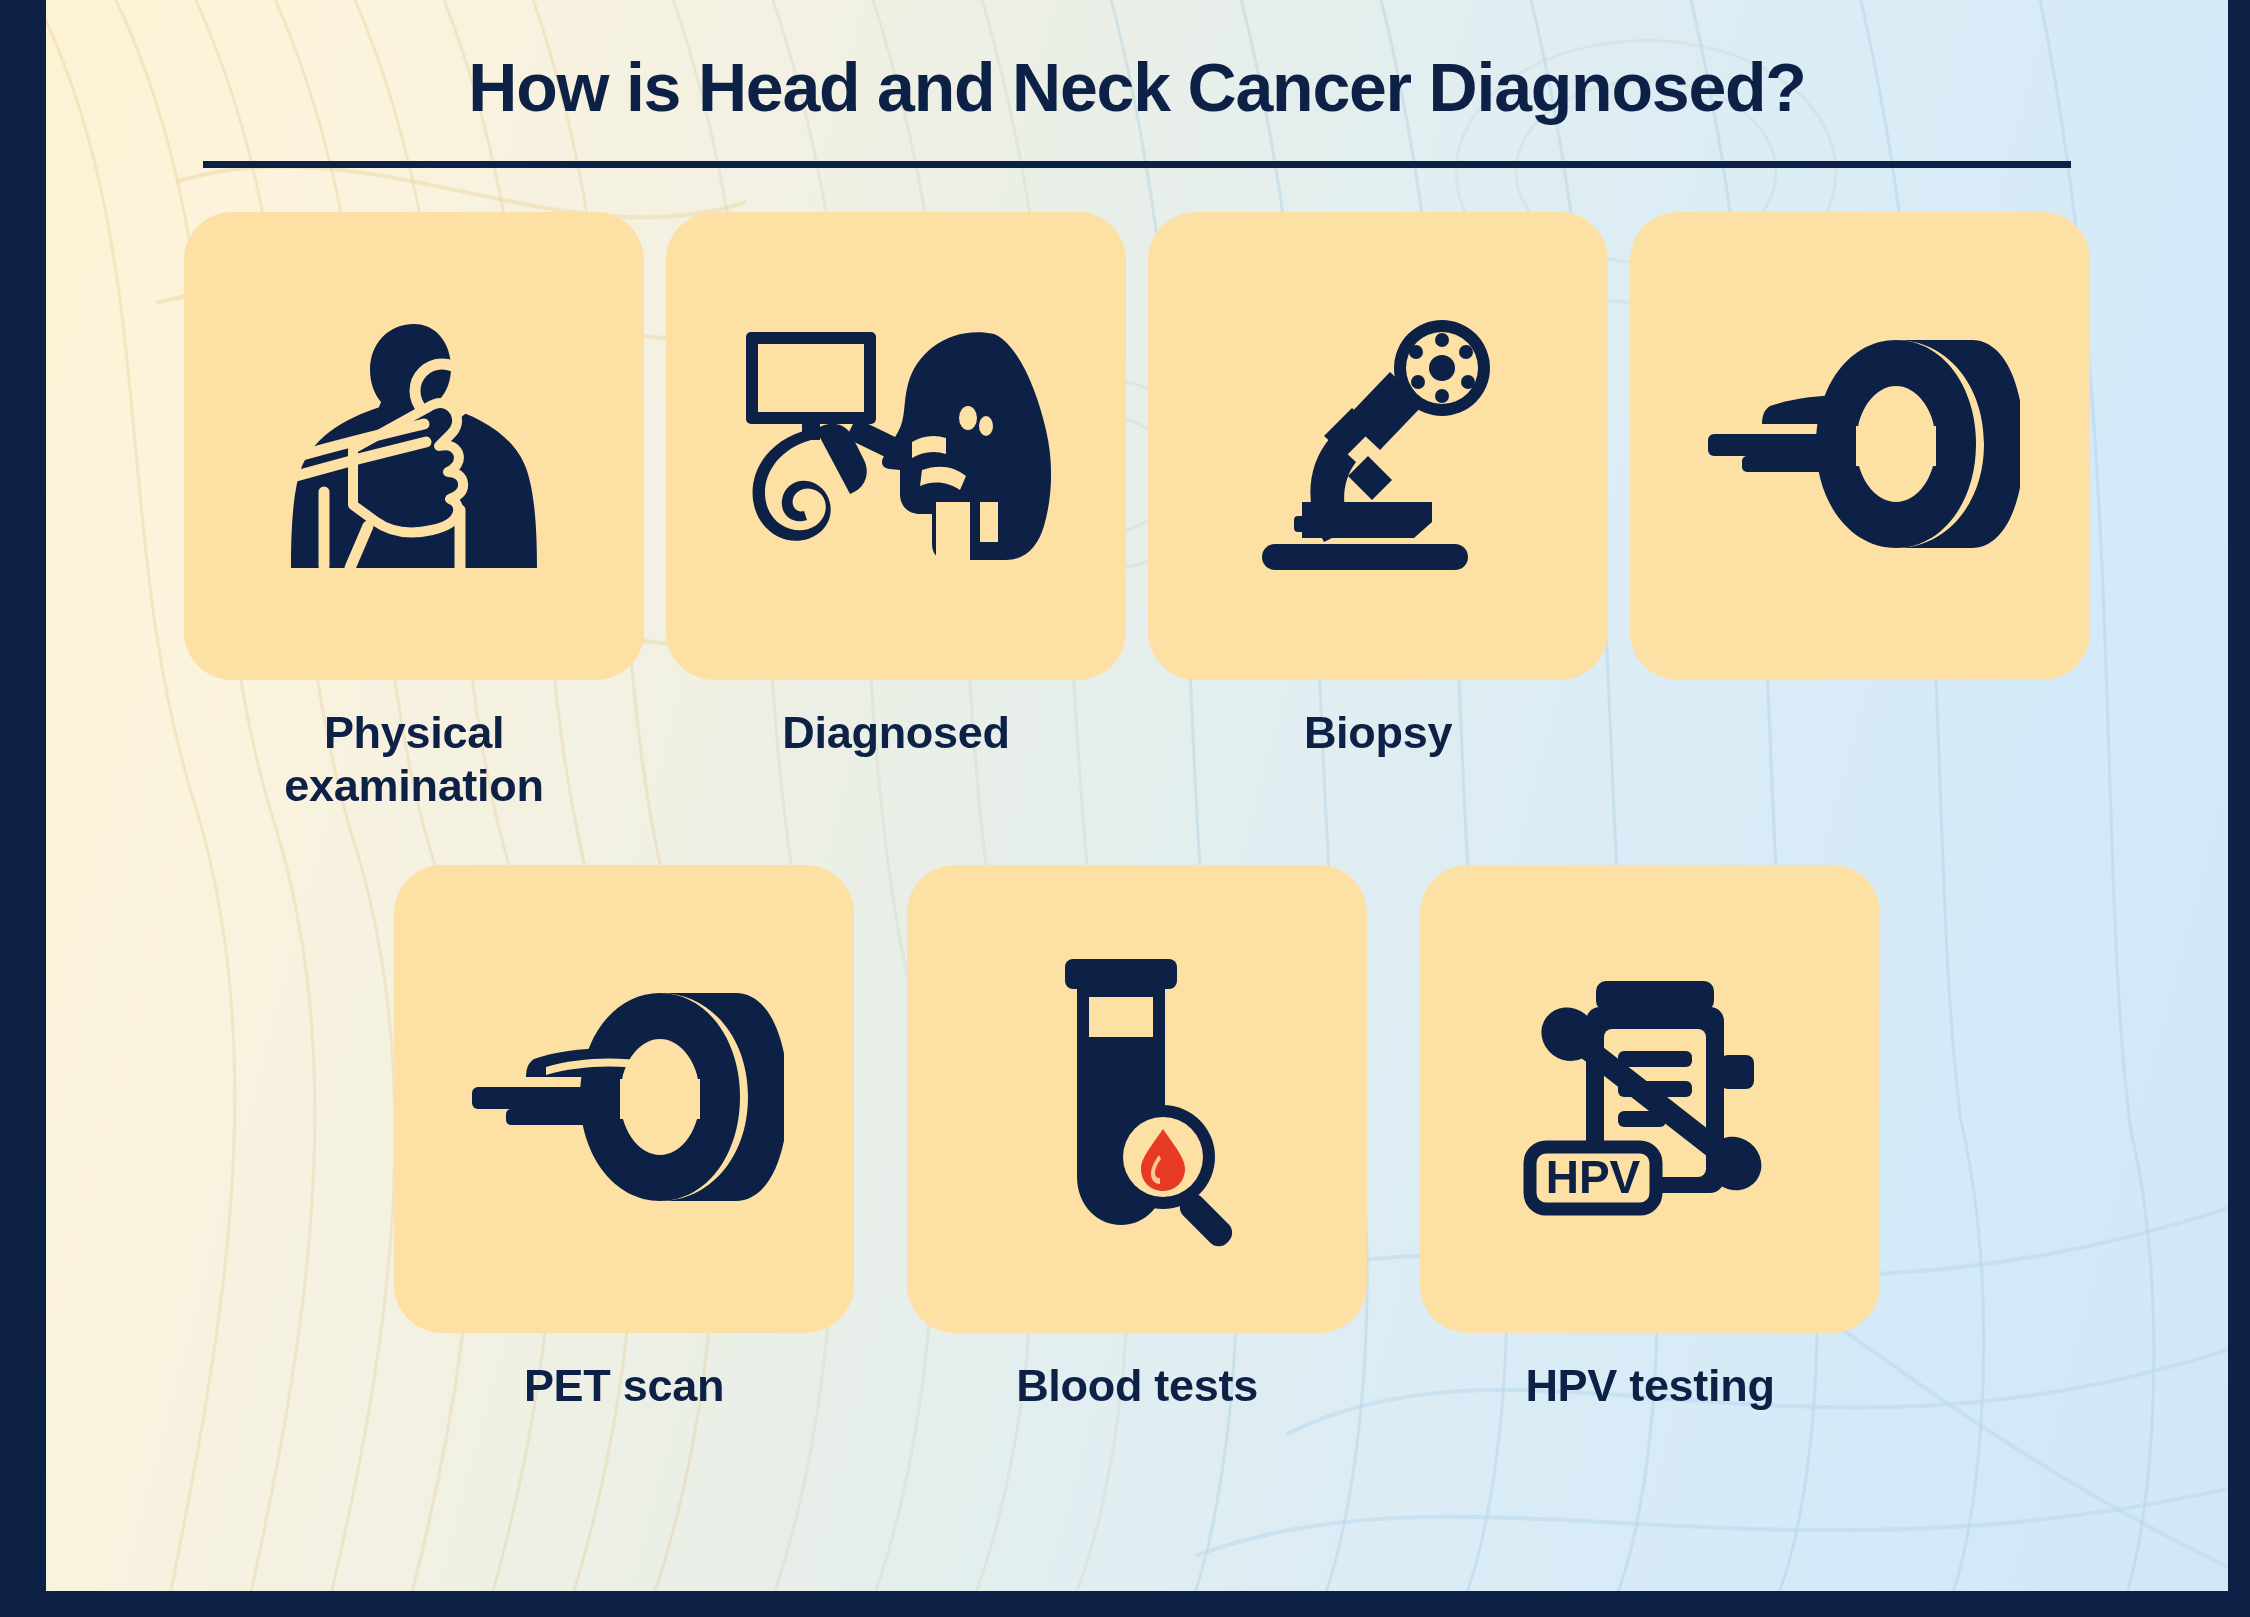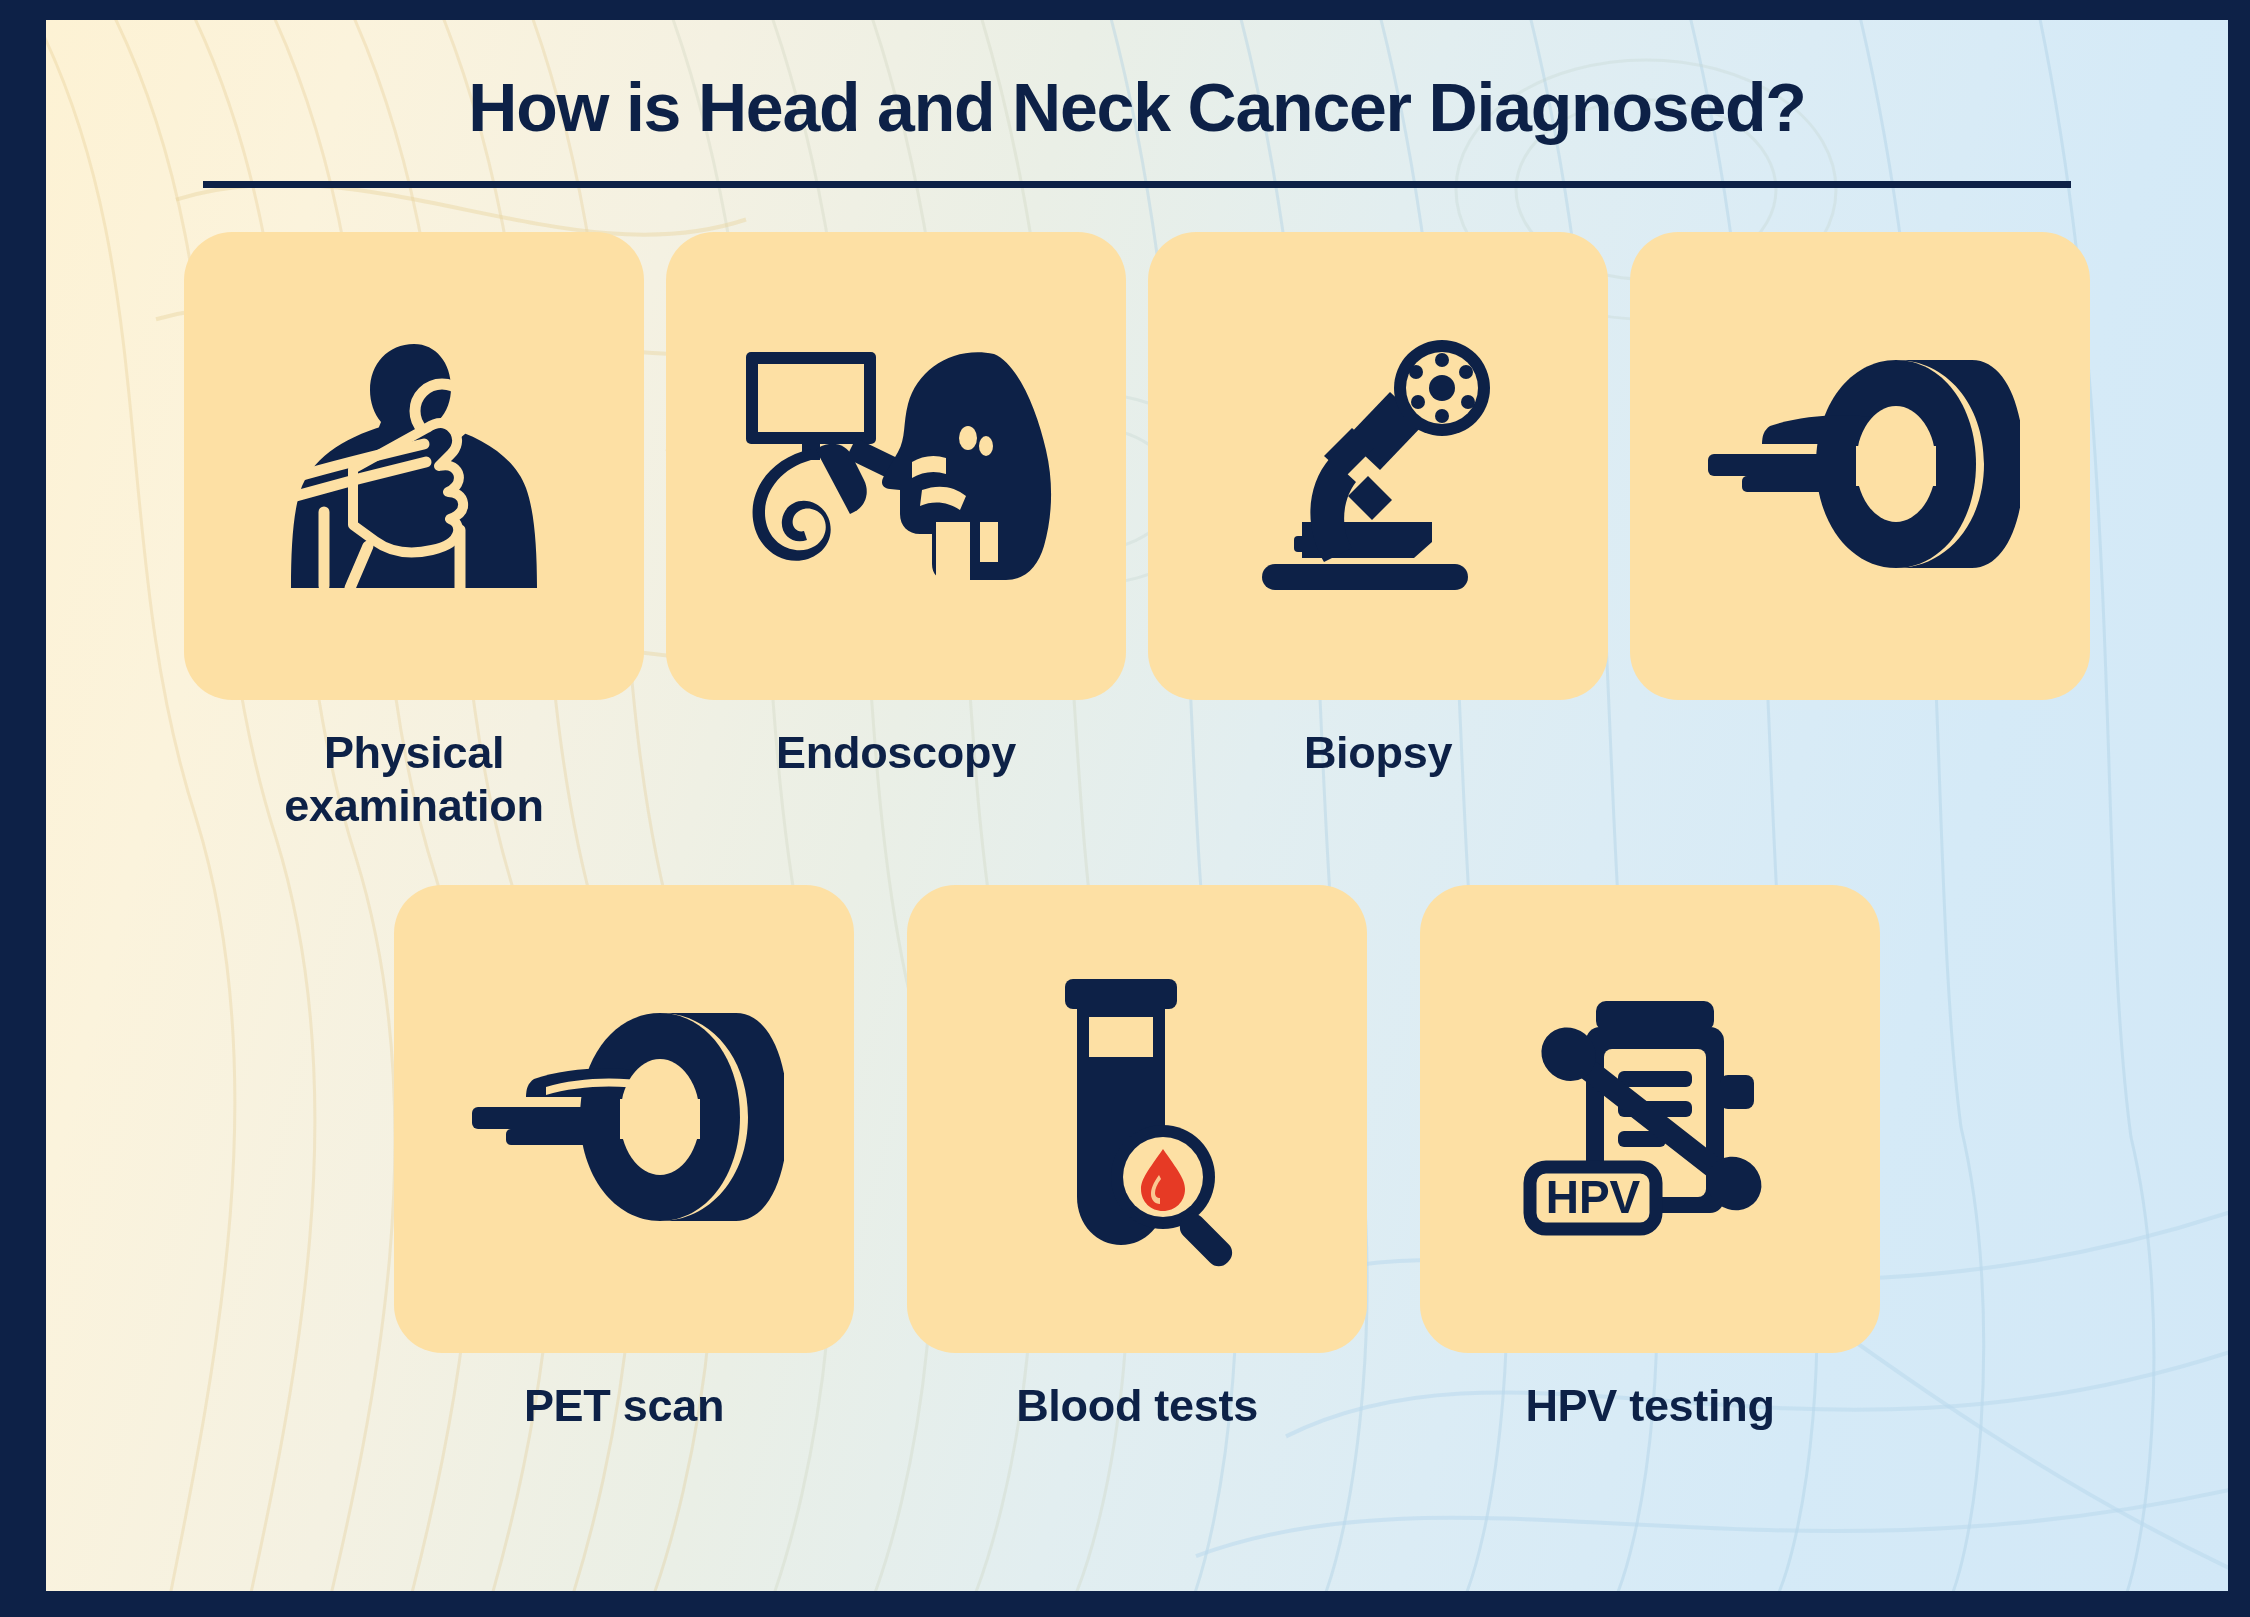--- a/index.html
+++ b/index.html
@@ -10,21 +10,21 @@
     overflow: hidden;
     font-family: "Liberation Sans", sans-serif;
   }
 
   
   #poster {
     position: relative;
     width: 2250px;
     height: 1617px;
     background: #0d2147;
-    padding: 20px 22px 26px 46px;
+    padding: 0 22px 26px 46px;
   }
 
   
   #canvas {
     position: relative;
     width: 100%;
     height: 100%;
     overflow: hidden;
     background:
       linear-gradient(105deg,
@@ -221,21 +221,21 @@
               <g fill="#fde0a4">
                 <path d="M176 136 c10 -6 22 -8 34 -4 l0 16 c-12 -4 -24 -2 -34 4 z"></path>
                 <path d="M186 164 c16 -6 32 -4 44 6 l-6 14 c-12 -8 -26 -10 -40 -4 z"></path>
                 <ellipse cx="232" cy="112" rx="9" ry="12"></ellipse>
                 <ellipse cx="250" cy="120" rx="7" ry="10"></ellipse>
                 <path d="M200 196 l34 0 l0 62 l-34 0 z"></path>
                 <path d="M244 196 l18 0 l0 40 l-18 0 z"></path>
               </g>
             </svg>
           </div>
-          <div class="item-label">Endoscopy</div>
+          <div class="item-label">Diagnosed</div>
         </div>
 
         <div class="item">
           <div class="card">
             <svg width="300" height="280" viewBox="0 0 300 280">
               <g fill="#0d2147">
 
                 <rect x="34" y="238" width="206" height="26" rx="13"></rect>
 
                 <path d="M74 196 l130 0 l0 20 l-18 16 l-112 0 z"></path>

